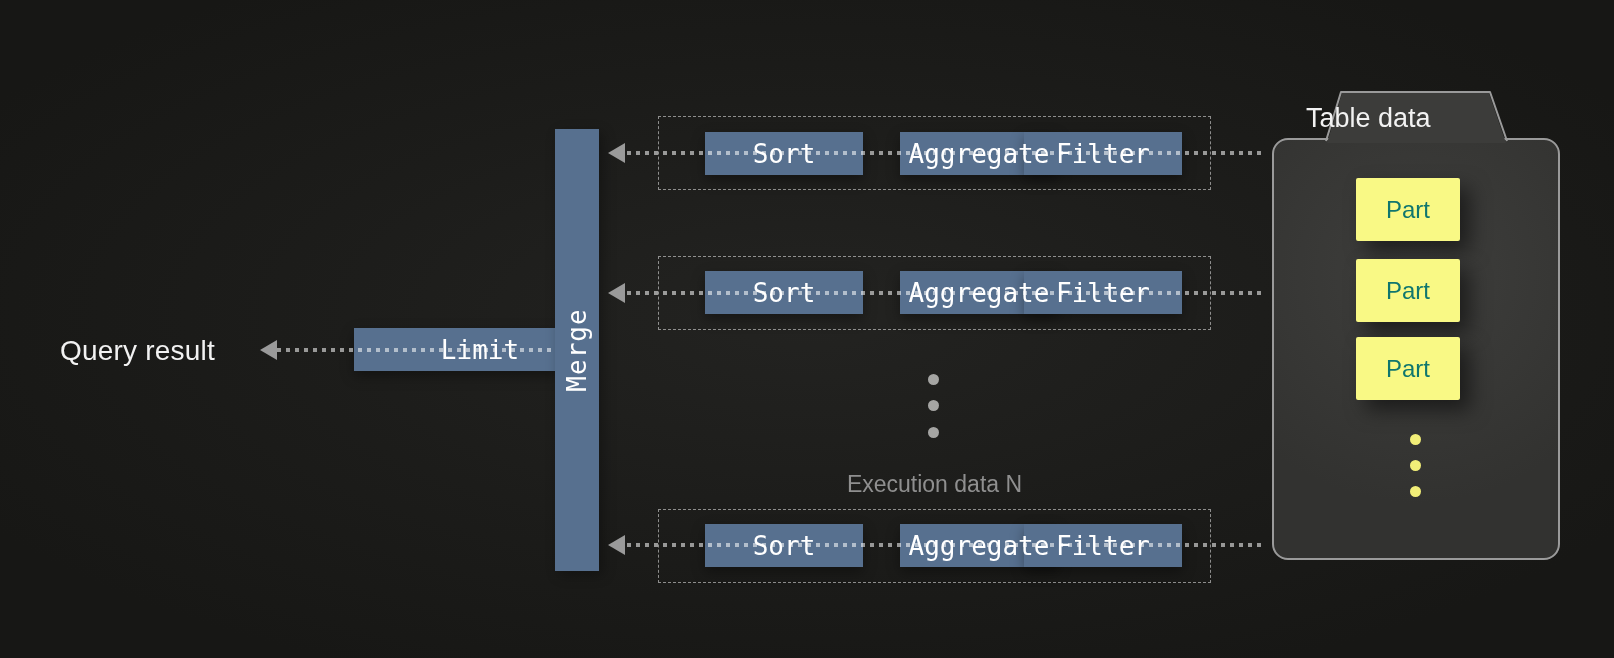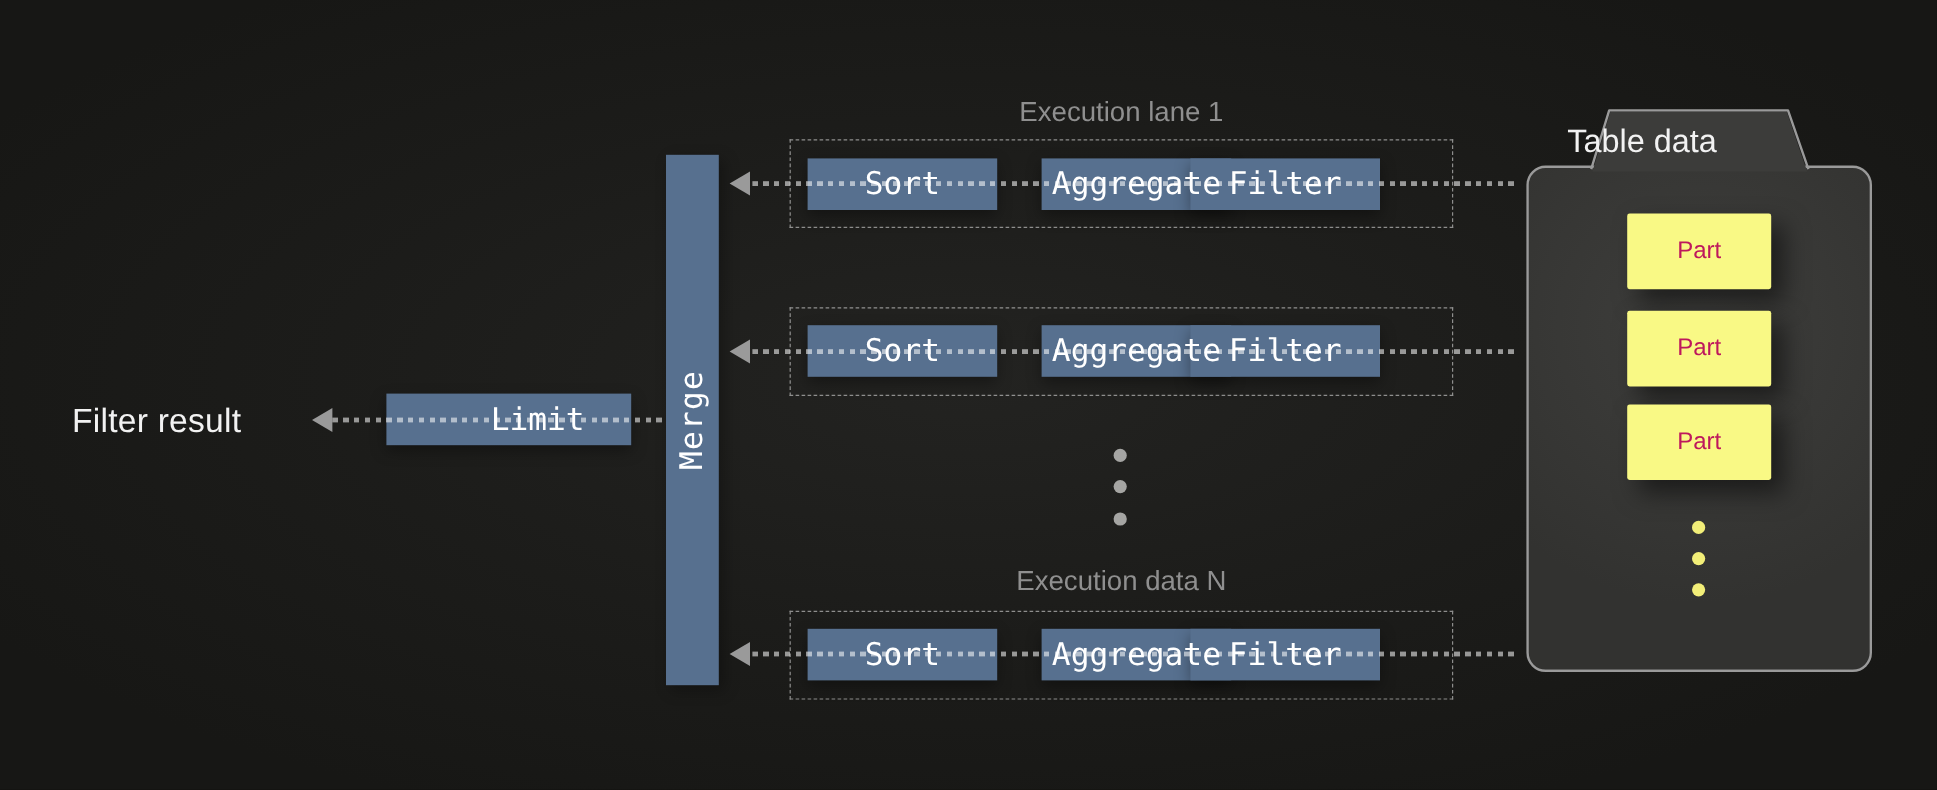--- a/index.html
+++ b/index.html
@@ -12,21 +12,21 @@
   .query-label{position:absolute;left:60px;top:335px;font-size:28px;color:#f2f2f2;letter-spacing:.2px;}
   .lane-title{position:absolute;left:658px;width:553px;text-align:center;font-size:23px;color:#8f8f8f;}
   .t1{top:80px}.t2{top:221px}.tN{top:471px}
   
   .lane-frame{position:absolute;left:658px;width:553px;height:74px;box-sizing:border-box;
     border:1px dashed rgba(255,255,255,.5);}
   .f1{top:116px}.f2{top:256px}.fN{top:509px}
   
   .op{position:absolute;width:158px;height:43px;background:#57708f;
     display:flex;align-items:center;justify-content:center;
-    box-shadow:0 5px 12px rgba(0,0,0,.35);}
+    box-shadow:0 5px 12px rgba(0,0,0,.35);margin-left:32px;}
   .op span{position:relative;z-index:3;font-family:"DejaVu Sans Mono","Liberation Mono",monospace;
     font-size:26px;color:#ffffff;}
   .c1{left:673px}.c2{left:868px}.c3{left:992px}
   .b1{top:132px}.b2{top:271px}.bN{top:524px}
   .limit{left:322px;top:328px;width:156px;height:43px;padding-left:48px;}
   
   .merge{position:absolute;left:555px;top:129px;width:44px;height:442px;background:#57708f;
     display:flex;align-items:center;justify-content:center;box-shadow:4px 4px 12px rgba(0,0,0,.3);}
   .merge span{transform:rotate(-90deg);white-space:nowrap;
     font-family:"DejaVu Sans Mono","Liberation Mono",monospace;font-size:26px;color:#ffffff;letter-spacing:1px;}
@@ -44,44 +44,43 @@
   
   .gdot{position:absolute;left:928px;width:11px;height:11px;border-radius:50%;background:#a5a5a3;}
   .g1{top:374px}.g2{top:400px}.g3{top:427px}
   
   .table-box{position:absolute;left:1272px;top:138px;width:288px;height:422px;box-sizing:border-box;
     border:2px solid #9a9a9a;border-radius:16px;z-index:4;
     background:radial-gradient(ellipse 80% 55% at 50% 32%, #3e3e3c 0%, #373735 60%, #323230 100%);}
   .tab-svg{position:absolute;left:1306px;top:88px;z-index:5;}
   .table-title{position:absolute;left:1306px;top:103px;width:220px;text-align:left;
     font-size:27px;color:#f2f2f2;z-index:6;}
-  .part{position:absolute;left:82px;width:120px;height:63px;background:#f9f985;border-radius:2px;
+  .part{position:absolute;left:82px;width:104px;height:63px;background:#f9f985;border-radius:2px;
     display:flex;align-items:center;justify-content:center;
-    font-size:20px;color:#be185d;box-shadow:10px 10px 20px rgba(0,0,0,.5);}
+    font-size:24px;color:#0f766e;box-shadow:10px 10px 20px rgba(0,0,0,.5);}
   .p1{top:38px}.p2{top:119px}.p3{top:197px}
   .ydot{position:absolute;left:136px;width:11px;height:11px;border-radius:50%;background:#f2ee78;}
   .y1{top:294px}.y2{top:320px}.y3{top:346px}
 </style>
 </head>
 <body>
 
 <div class="canvas">
 
-  <div class="query-label">Filter result</div>
+  <div class="query-label">Query result</div>
   <div class="arrow aq"></div>
   <div class="flow q-line"></div>
   <div class="op limit">
     <span>Limit</span>
   </div>
 
   <div class="merge">
     <span>Merge</span>
   </div>
 
-  <div class="lane-title t1">Execution lane 1</div>
   <div class="lane-frame f1"></div>
   <div class="flow lane-line l1"></div>
   <div class="arrow a1"></div>
   <div class="op c1 b1">
     <span>Sort</span>
   </div>
   <div class="op c2 b1">
     <span>Aggregate</span>
   </div>
   <div class="op c3 b1">

